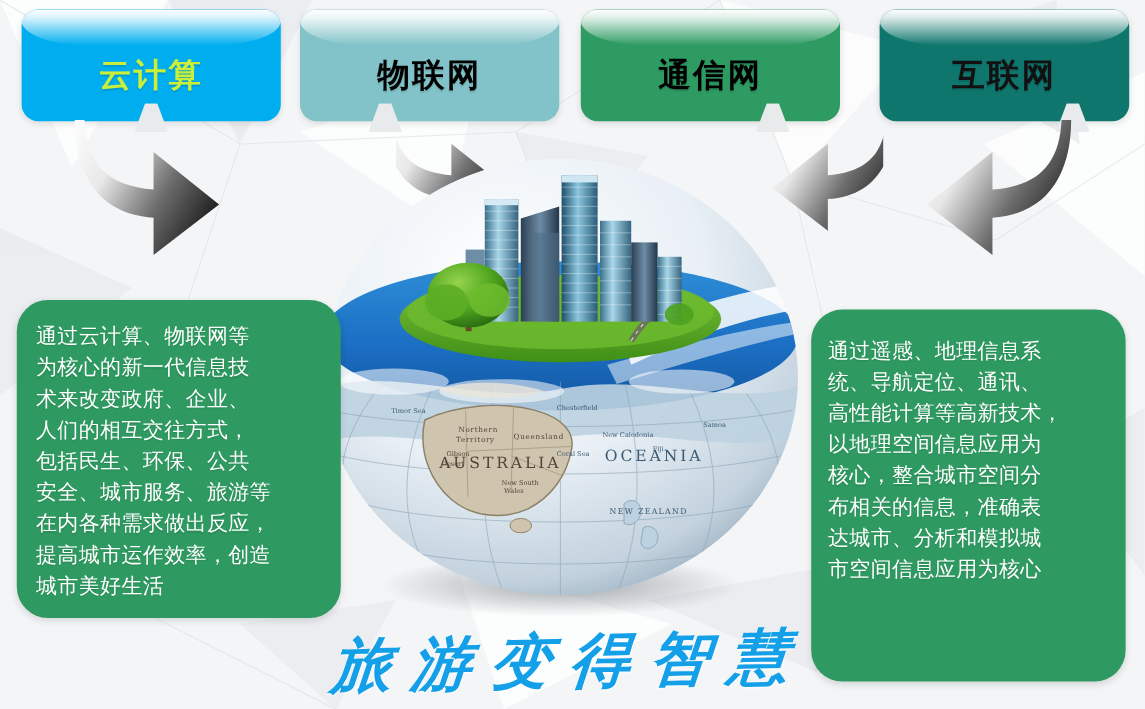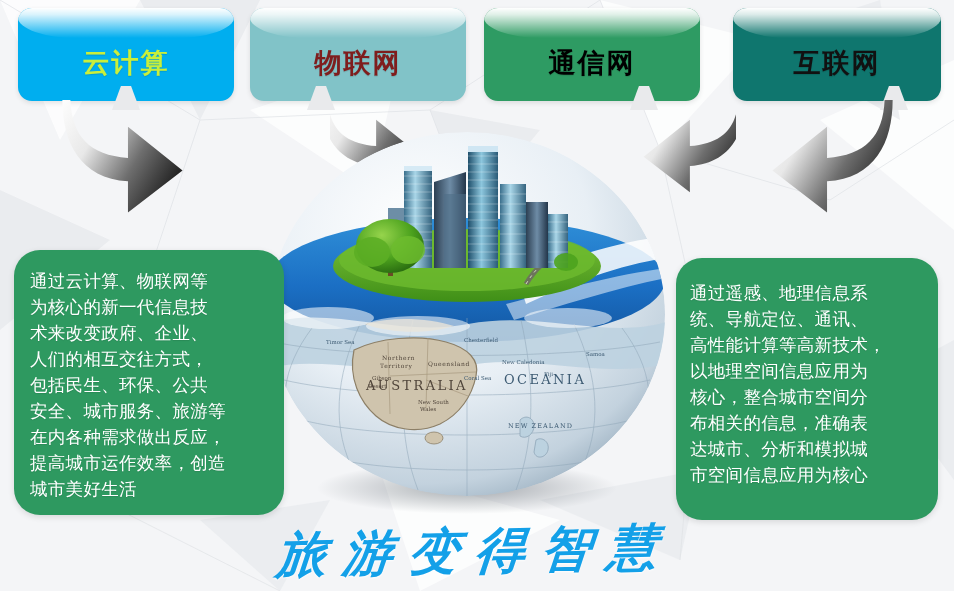--- a/index.html
+++ b/index.html
@@ -36,41 +36,41 @@
   .tail{
     position:absolute;top:86px;width:28px;height:24px;
     background:#e9eaec;
     clip-path:polygon(32% 0%,68% 0%,100% 100%,0% 100%);
     filter:blur(.3px);
   }
 
   #box1{left:18px;width:216px;background:#00aeef;}
   #box1 .tl{color:#c9ef3b;}
   #box2{left:250px;width:216px;background:#81c3c8;}
-  #box2 .tl{color:#7f1d1d;}
+  #box2 .tl{color:#000000;}
   #box3{left:484px;width:216px;background:#2e9b63;}
   #box3 .tl{color:#000000;}
   #box4{left:733px;width:208px;background:#0f766e;}
   #box4 .tl{color:#111111;}
 
   
   .arrow{position:absolute;}
 
   
   .panel{
     position:absolute;background:#2e9960;border-radius:26px;
     box-shadow:0 2px 6px rgba(0,0,0,.12);
     color:#fff;box-sizing:border-box;
   }
   .panel .ptxt{
     font-size:17.5px;line-height:26px;letter-spacing:.3px;white-space:pre-line;
     text-shadow:0 1px 1px rgba(0,0,0,.10);
   }
   #panel-left{left:14px;top:250px;width:270px;height:265px;padding:18px 10px 0 16px;}
-  #panel-right{left:676px;top:258px;width:262px;height:262px;padding:22px 10px 0 14px;}
+  #panel-right{left:676px;top:258px;width:262px;height:310px;padding:22px 10px 0 14px;}
 
   
   #globe-wrap{position:absolute;left:268px;top:128px;width:398px;height:400px;}
   #globe-wrap svg{position:absolute;left:0;top:0;}
 
   
   #caption{
     position:absolute;left:255px;top:518px;width:440px;height:66px;
     display:flex;align-items:center;justify-content:center;
     font-family:"DejaVu Serif","Liberation Serif",serif;

